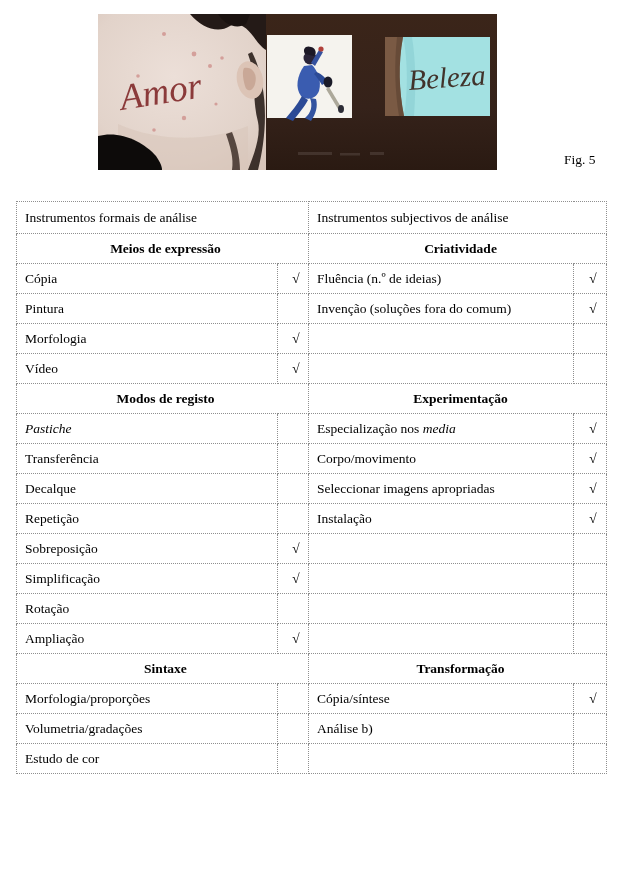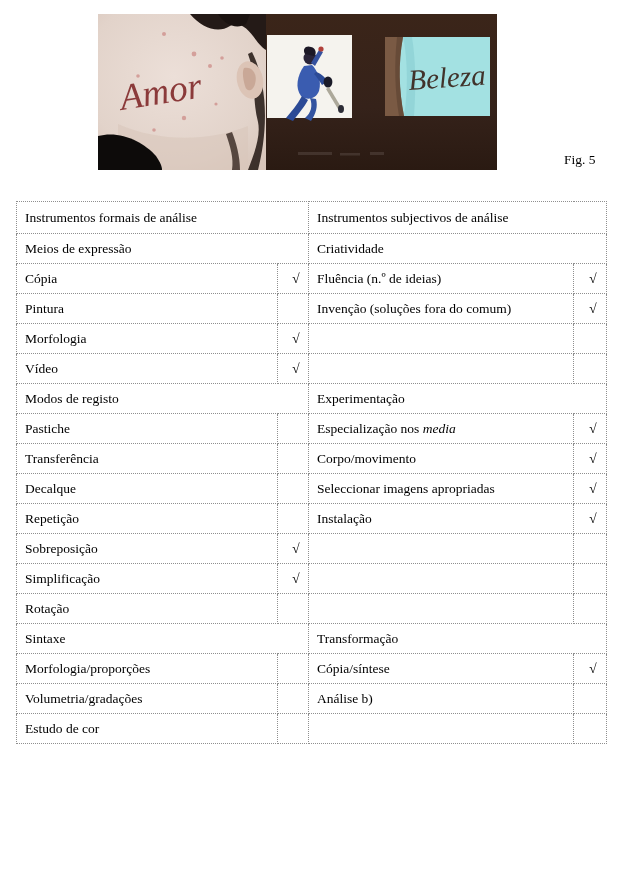--- a/index.html
+++ b/index.html
@@ -26,26 +26,26 @@
     border:1px dotted #8f8f8f;
     font-size:13.5px;
     height:29px;
     padding:0 2px 0 8px;
     overflow:hidden;white-space:nowrap;
     vertical-align:middle;
     background:#fff;
   }
   tr.hdr td{height:31px;}
   td.section-cell{
-    font-weight:normal;text-align:left;padding:0;
+    font-weight:bold;text-align:center;padding:0;
   }
   td.check-cell{
     text-align:center;padding:0;font-size:14px;
   }
-  td.italic, .italic{}
+  td.italic, .italic{font-style:italic;}
   i{font-style:italic;}
 </style>
 </head>
 <body>
 
 <div class="page">
 
   <div class="photo-wrap">
     <svg width="399" height="156" viewBox="0 0 399 156">
       <defs>
@@ -209,20 +209,26 @@
           <td class="label-cell"><span></span></td>
           <td class="check-cell"></td>
         </tr>
         <tr>
           <td class="label-cell"><span>Rotação</span></td>
           <td class="check-cell"></td>
           <td class="label-cell"><span></span></td>
           <td class="check-cell"></td>
         </tr>
         <tr>
+          <td class="label-cell"><span>Ampliação</span></td>
+          <td class="check-cell">√</td>
+          <td class="label-cell"><span></span></td>
+          <td class="check-cell"></td>
+        </tr>
+        <tr>
           <td colspan="2" class="section-cell">Sintaxe</td>
           <td colspan="2" class="section-cell">Transformação</td>
         </tr>
         <tr>
           <td class="label-cell"><span>Morfologia/proporções</span></td>
           <td class="check-cell"></td>
           <td class="label-cell"><span>Cópia/síntese</span></td>
           <td class="check-cell">√</td>
         </tr>
         <tr>

